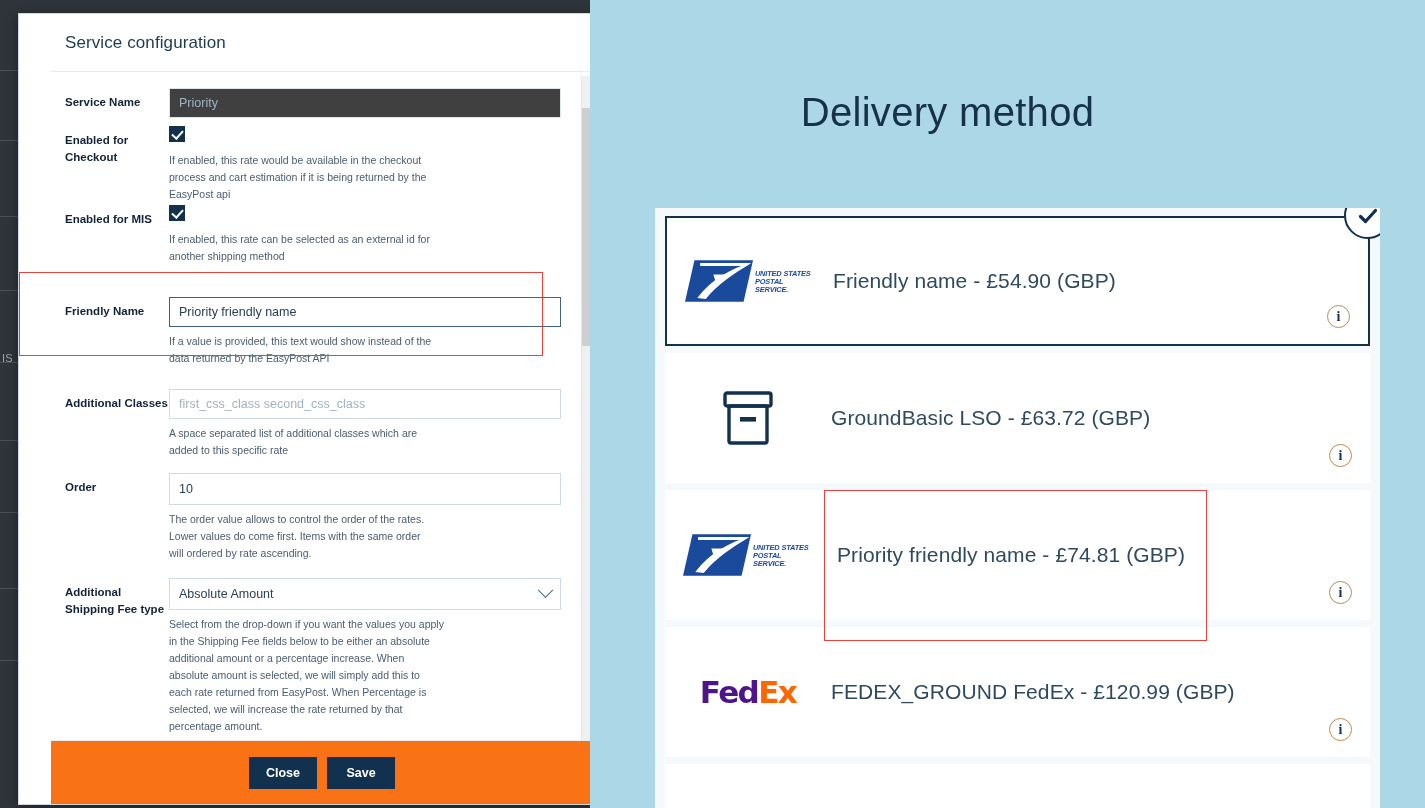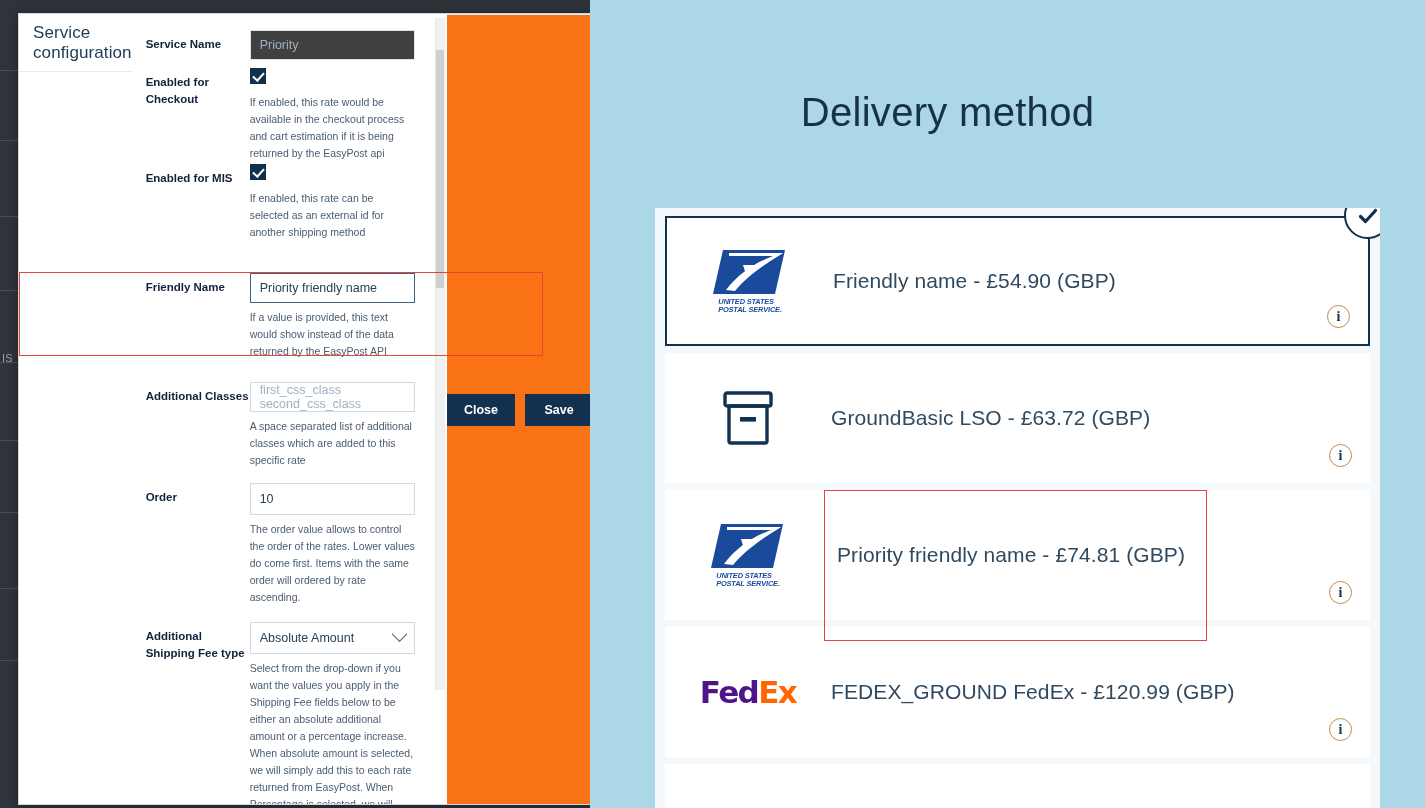--- a/index.html
+++ b/index.html
@@ -43,21 +43,23 @@
     letter-spacing: .2px;
   }
 
   .modal {
     position: absolute;
     left: 18px; top: 13px;
     width: 576px; height: 792px;
     background: #ffffff;
     box-shadow: 0 2px 10px rgba(0,0,0,.35);
     display: flex;
+    flex-direction: column;
     border: 1px solid #cfd8e0;
+    padding-left: 32px;
   }
   .modal-header {
     height: 58px;
     flex: 0 0 58px;
     border-bottom: 1px solid #e3ecf3;
     display: flex;
     align-items: center;
     padding-left: 14px;
   }
   .modal-title {
@@ -290,21 +292,21 @@
     z-index: 4;
   }
   .dm-row.partial { height: 56px; margin-bottom: 0; }
 
   
   .fedex { font-family: "DejaVu Sans", sans-serif; font-size: 31px; font-weight: bold; letter-spacing: -1.6px; }
   .fedex .fed { color: #4D148C; }
   .fedex .ex  { color: #FF6600; }
 
   
-  .usps { display:flex; flex-direction:column; align-items:center; }
+  .usps { display:flex; align-items:center; }
   .usps-words {
     font-family: "Liberation Sans", sans-serif;
     font-size: 7.4px;
     font-weight: bold;
     font-style: italic;
     color: #1a4a9c;
     line-height: 1.12;
     letter-spacing: -0.15px;
     text-align: left;
     margin-top: 2px;

